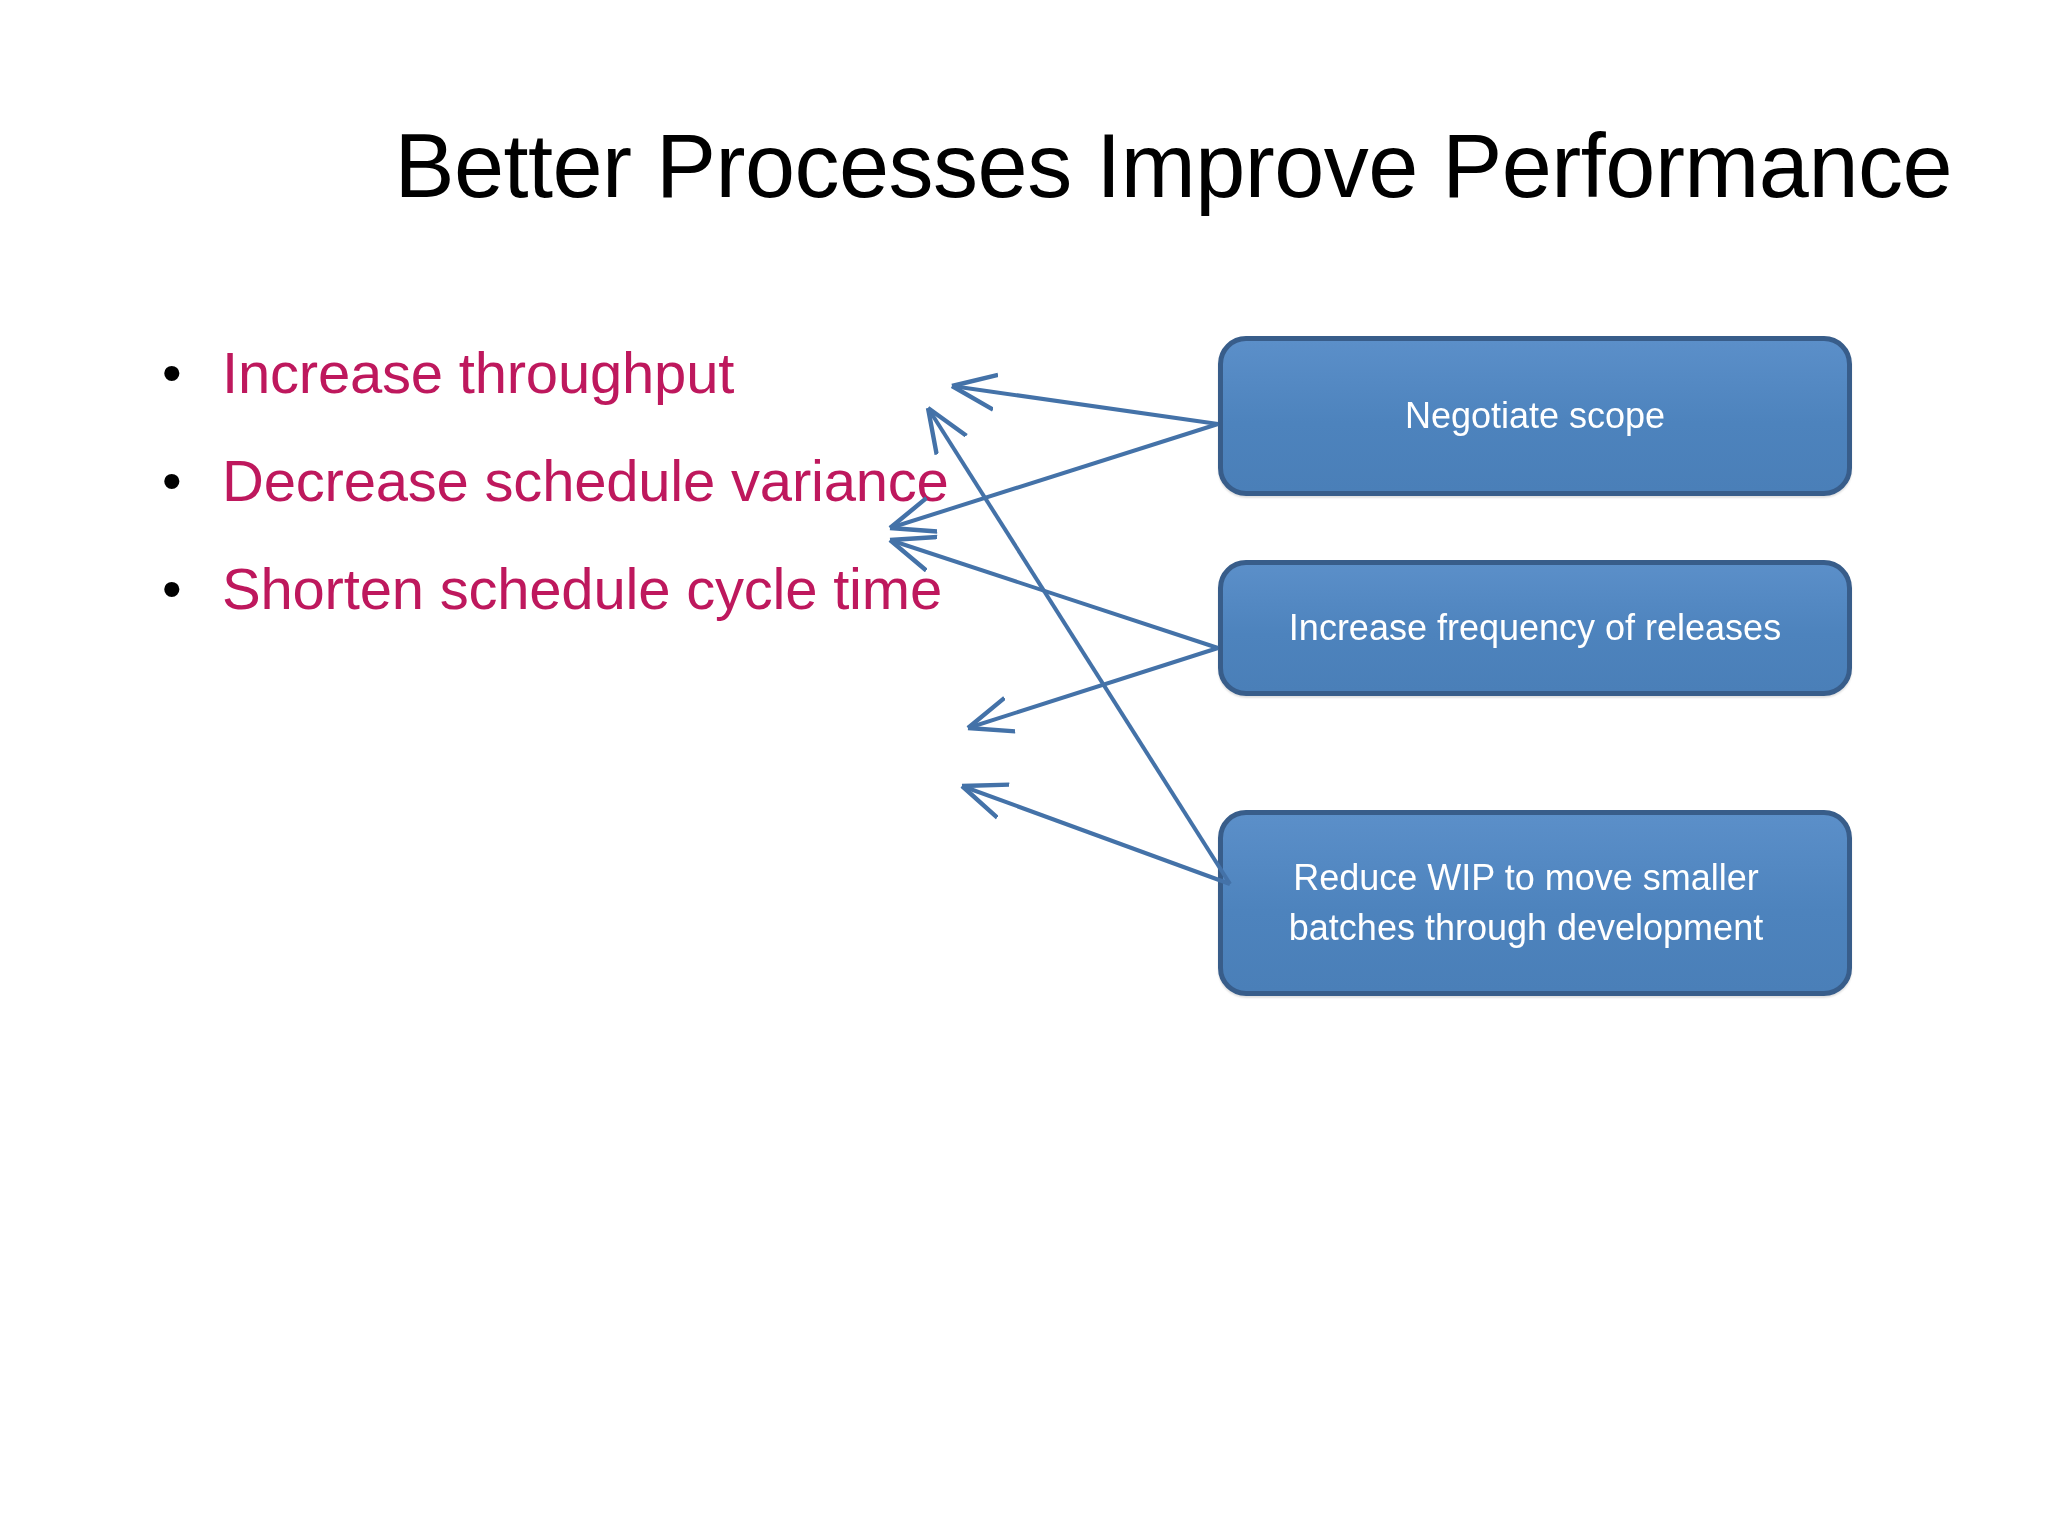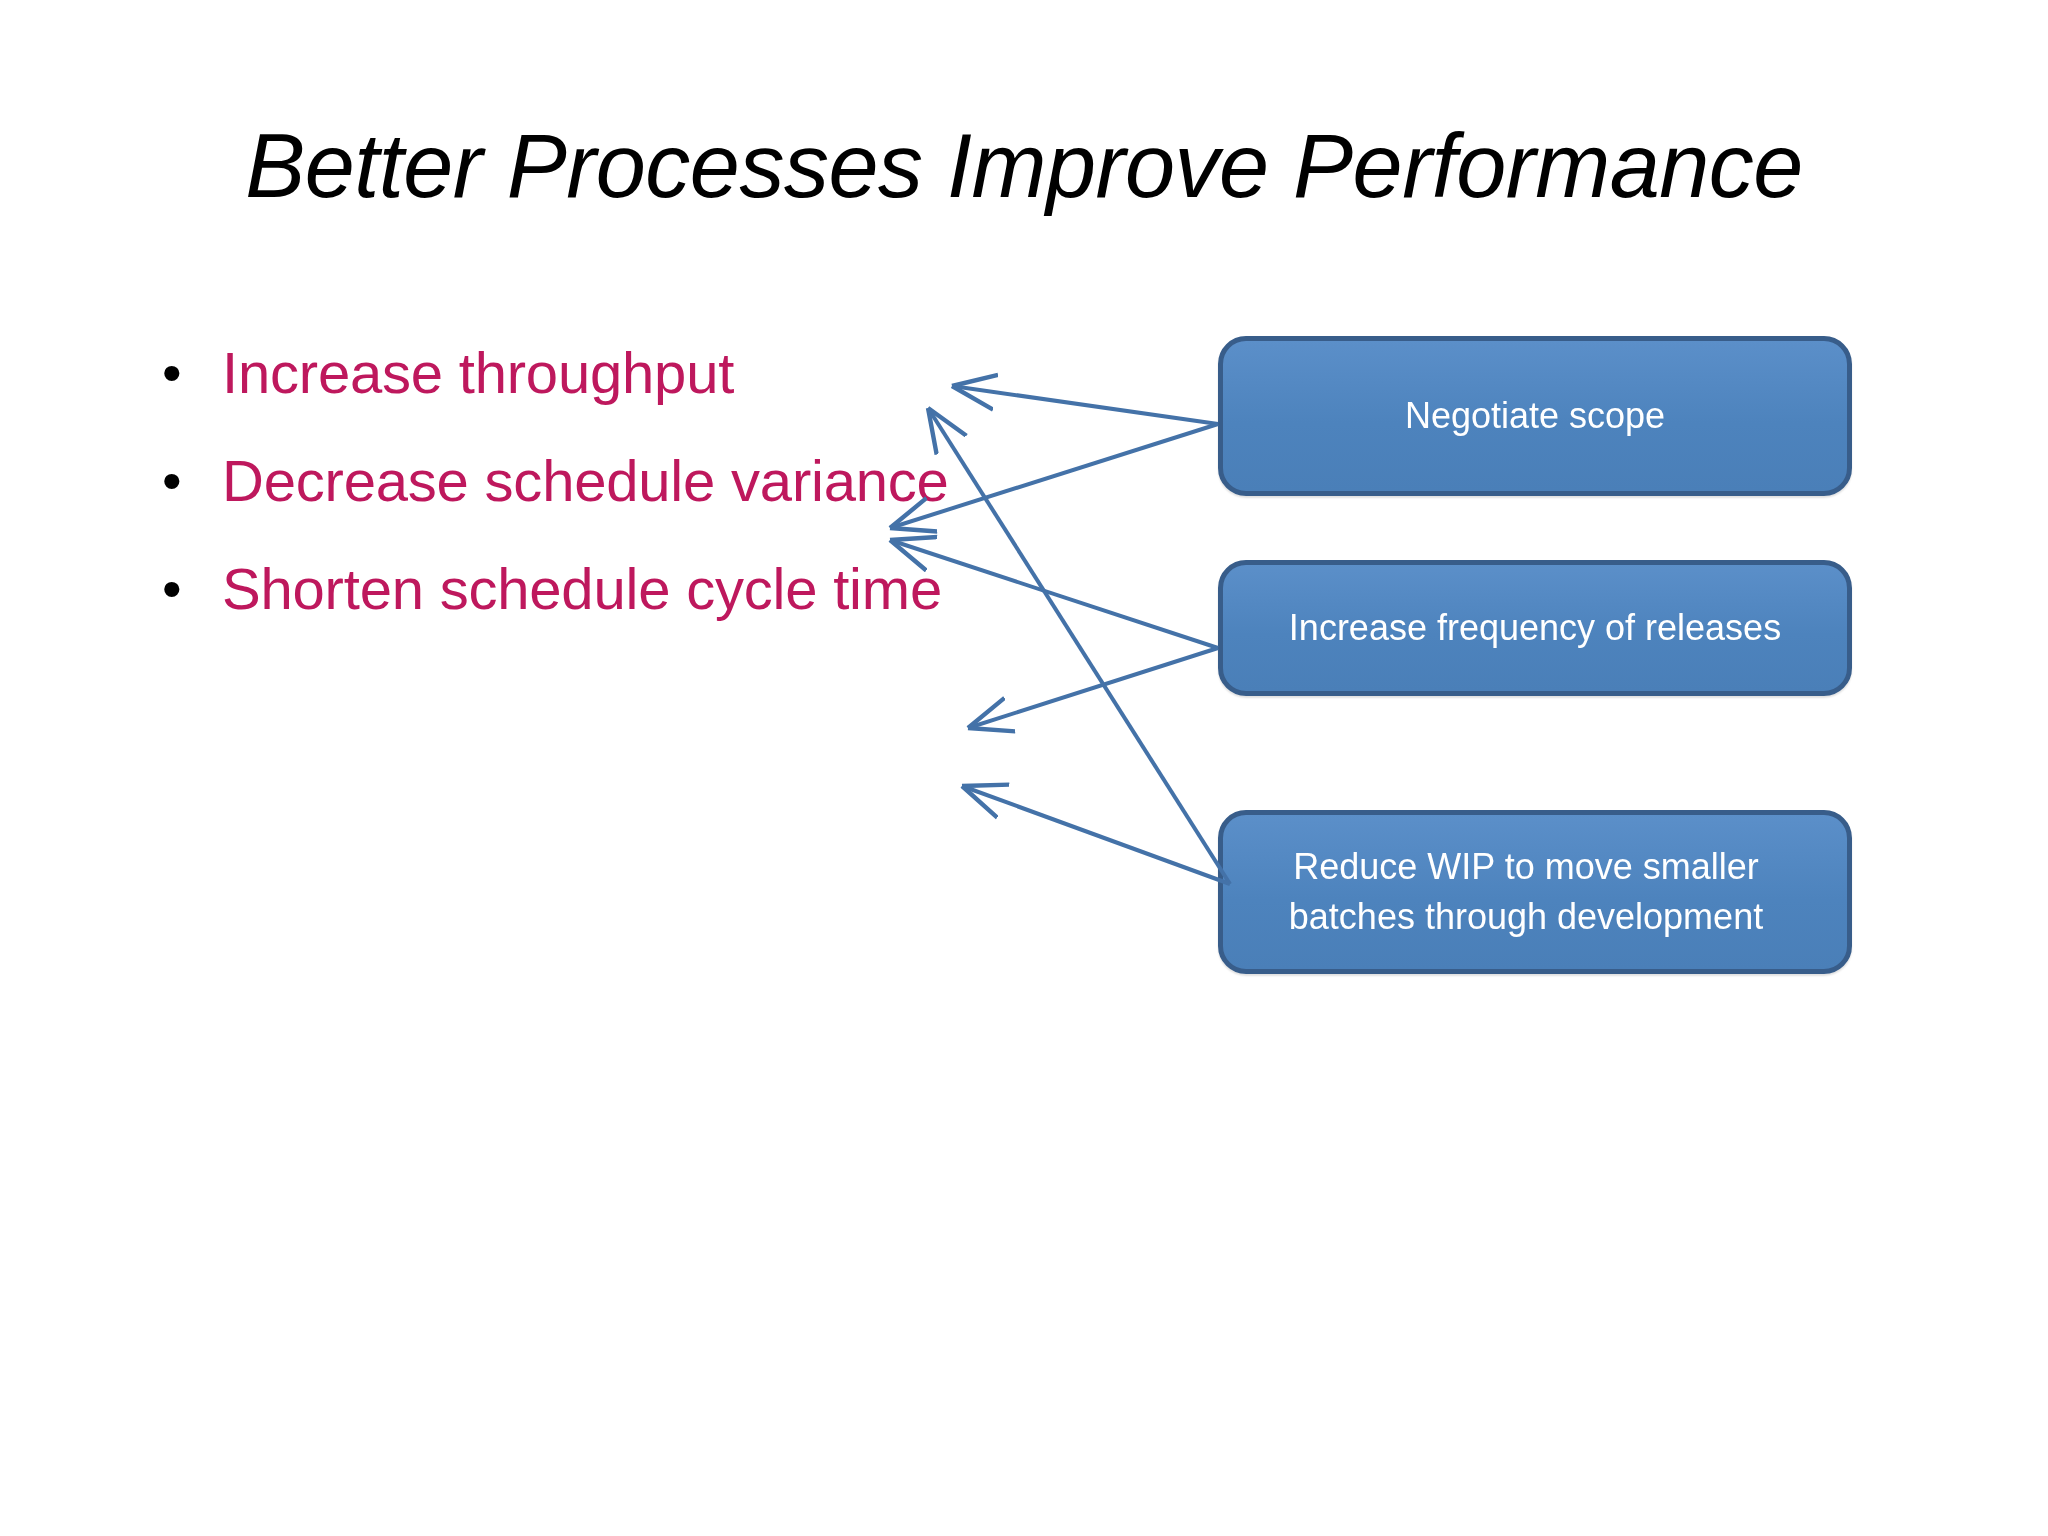--- a/index.html
+++ b/index.html
@@ -22,24 +22,23 @@
   #slide-title {
     position: absolute;
     left: 96px;
     top: 112px;
     width: 1856px;
     height: 108px;
     font-size: 90px;
     line-height: 108px;
     font-weight: 400;
     color: #000000;
-    text-align: center;
+    text-align: right;
     letter-spacing: -0.5px;
     white-space: nowrap;
-    font-style: italic;
   }
 
   
   #bullet-list {
     position: absolute;
     left: 150px;
     top: 330px;
     width: 820px;
   }
   .bullet-item {
@@ -80,21 +79,21 @@
     justify-content: center;
     text-align: center;
     color: #ffffff;
     font-size: 36px;
     line-height: 50px;
     padding: 8px 26px;
     box-shadow: 0 2px 2px rgba(0,0,0,0.12);
   }
   #process-box-0 { top: 336px;  height: 160px; }
   #process-box-1 { top: 560px;  height: 136px; }
-  #process-box-2 { top: 810px;  height: 164px; padding-left: 8px; }
+  #process-box-2 { top: 810px;  height: 186px; padding-left: 8px; }
 
   .box-label { display: block; }
 
   
   #connectors {
     position: absolute;
     left: 0;
     top: 0;
     width: 2048px;
     height: 1536px;

